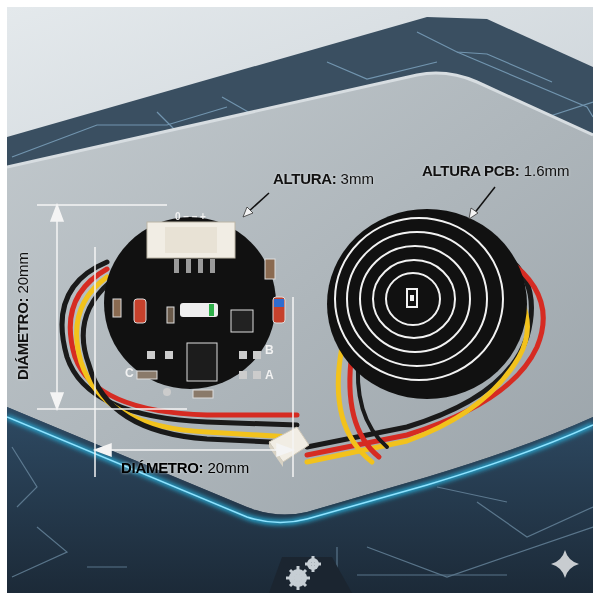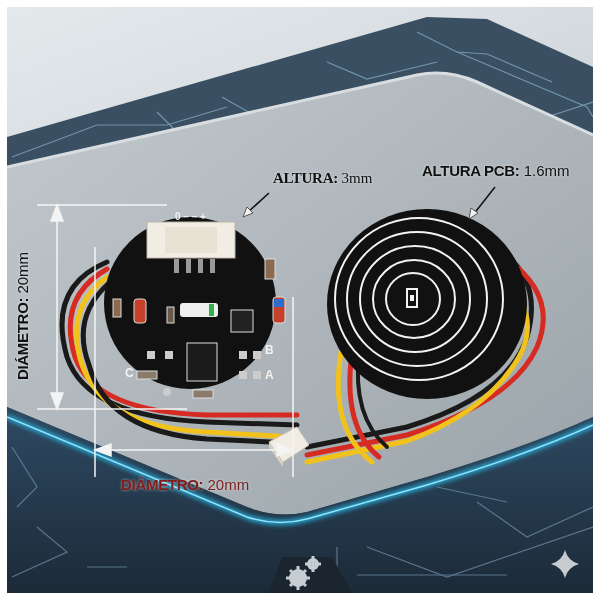--- a/index.html
+++ b/index.html
@@ -3,21 +3,21 @@
 <meta charset="utf-8">
 <style>
   html,body{margin:0;padding:0;background:#ffffff;}
   body{width:600px;height:600px;position:relative;overflow:hidden;font-family:"Liberation Sans",sans-serif;}
   .frame{position:absolute;left:7px;top:7px;width:586px;height:586px;overflow:hidden;background:linear-gradient(160deg,#e4e9ec 0%,#cfd6db 40%,#b9c1c7 100%);}
   svg{position:absolute;left:0;top:0;}
   .label{position:absolute;color:#111;font-size:15px;white-space:nowrap;text-shadow:0 0 3px rgba(255,255,255,0.6);}
   .label b{font-weight:700;letter-spacing:-0.3px;}
   .label span.v{font-weight:400;}
   .vlabel{position:absolute;left:22px;top:316px;transform:translate(-50%,-50%) rotate(-90deg);transform-origin:center;}
-  .dimh{position:absolute;left:121px;top:476px;color:#7f1d1d;font-size:15px;}
+  .dimh{position:absolute;left:121px;top:459px;color:#000000;font-size:15px;}
 </style>
 </head>
 <body>
 
 <div class="frame">
 <svg width="586" height="586" viewBox="0 0 586 586">
   <defs>
     <linearGradient id="surf" x1="0" y1="0" x2="1" y2="1">
       <stop offset="0" stop-color="#c3cace"></stop>
       <stop offset="1" stop-color="#9aa3a9"></stop>
@@ -169,21 +169,21 @@
   <path d="M236 210 L240 200 L246 206 Z" fill="#f4f4f4" stroke="#333" stroke-width="0.8"></path>
   <path d="M462 212 L464 201 L471 206 Z" fill="#f4f4f4" stroke="#333" stroke-width="0.8"></path>
 
   <text x="168" y="213" fill="#f2f2f2" font-size="10" font-family="Liberation Sans, sans-serif" font-weight="700">0 – – +</text>
   <text x="258" y="347" fill="#f2f2f2" font-size="12" font-family="Liberation Sans, sans-serif" font-weight="700">B</text>
   <text x="258" y="372" fill="#f2f2f2" font-size="12" font-family="Liberation Sans, sans-serif" font-weight="700">A</text>
   <text x="118" y="370" fill="#f2f2f2" font-size="12" font-family="Liberation Sans, sans-serif" font-weight="700">C</text>
 </svg>
 </div>
 
-<div class="label" style="left:273px;top:170px;font-family:Liberation Serif, serif;">
+<div class="label" style="left:273px;top:170px;">
   <b>ALTURA:</b>
   <span class="v">3mm</span>
 </div>
 
 <div class="label" style="left:422px;top:162px;">
   <b>ALTURA PCB:</b>
   <span class="v">1.6mm</span>
 </div>
 
 <div class="label vlabel">

